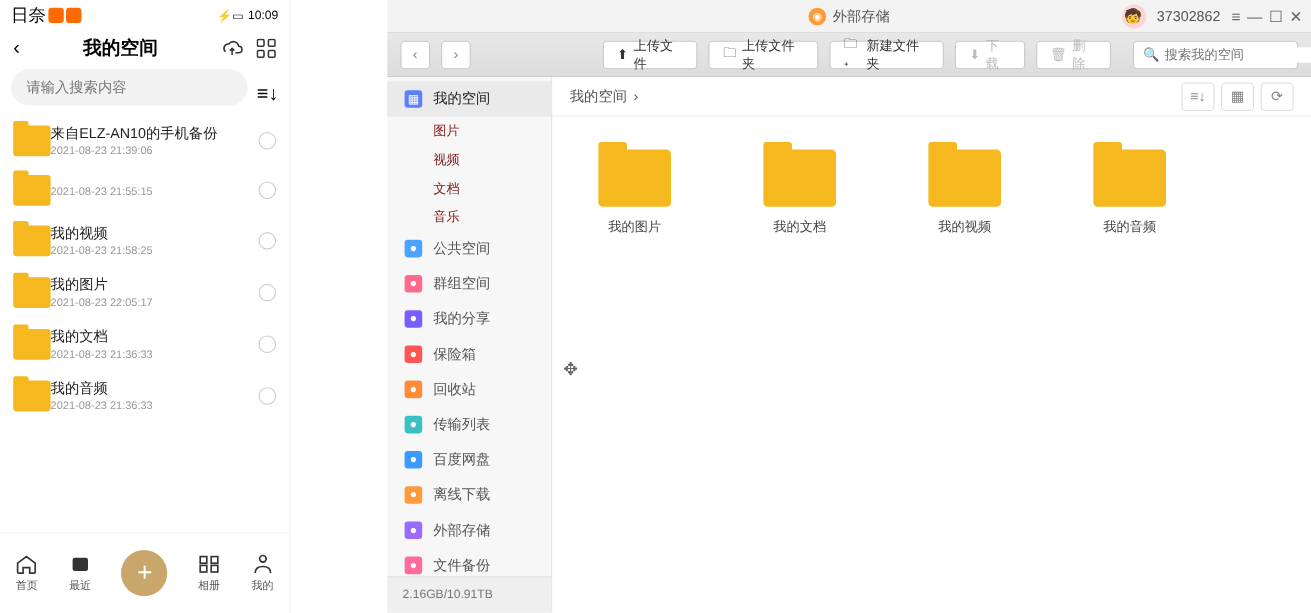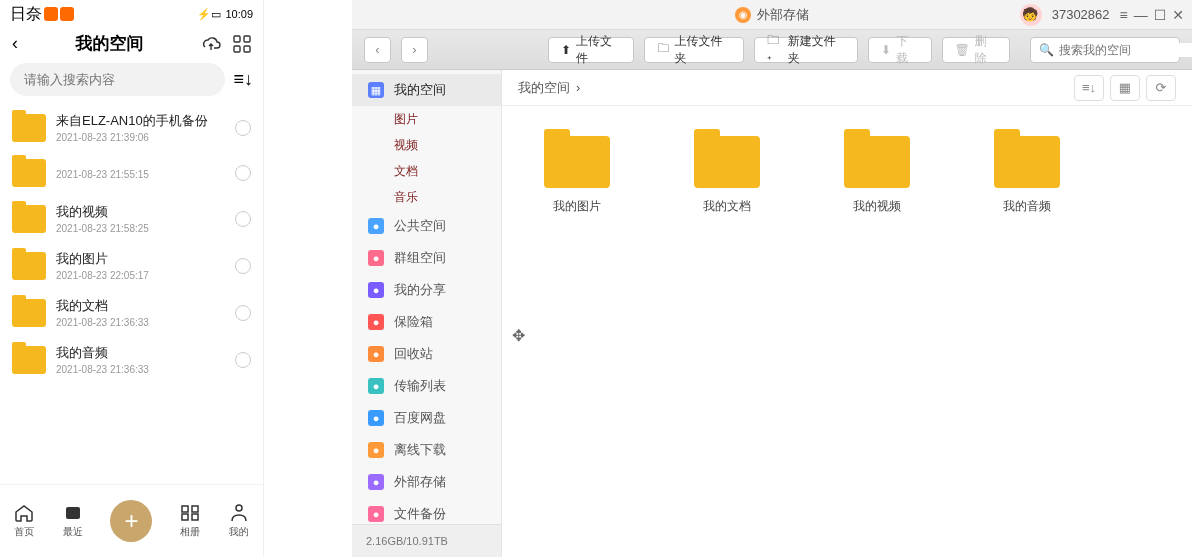--- a/index.html
+++ b/index.html
@@ -5,24 +5,24 @@
 *{box-sizing:border-box;margin:0;padding:0;font-family:"Microsoft YaHei",Arial,sans-serif}
 body{width:1192px;height:557px;background:#fff;display:flex;overflow:hidden}
 .mobile{width:264px;height:557px;border-right:1px solid #eee;display:flex;flex-direction:column;position:relative}
 .m-status{height:20px;display:flex;align-items:center;justify-content:space-between;padding:0 10px;font-size:11px;margin-top:4px}
 .m-status-l{display:flex;gap:2px;align-items:center}
 .m-status-r{display:flex;gap:4px;align-items:center}
 .sicon{width:14px;height:14px;border-radius:3px}
 .m-head{display:flex;align-items:center;justify-content:space-between;padding:8px 12px}
 .m-title{font-size:17px;font-weight:600}
 .m-head-r{display:flex;gap:12px;align-items:center}
-.m-search-row{display:flex;align-items:center;gap:8px;padding:0 10px 8px}
+.m-search-row{display:flex;align-items:flex-end;gap:8px;padding:0 10px 8px}
 .m-search{flex:1;background:#f2f2f2;border:none;border-radius:18px;padding:9px 14px;font-size:13px;color:#999}
 .m-list{flex:1;overflow:auto}
-.m-item{display:flex;align-items:center;padding:8px 12px;gap:10px}
+.m-item{display:flex;align-items:center;padding:8px 12px;}
 .m-folder{width:34px;height:28px;background:#f5b81e;border-radius:3px;position:relative}
 .m-folder::before{content:"";position:absolute;top:-4px;left:0;width:14px;height:6px;background:#f5b81e;border-radius:2px 2px 0 0}
 .m-info{flex:1}
 .m-name{font-size:13px;font-weight:500;color:#222}
 .m-date{font-size:10px;color:#999;margin-top:2px}
 .m-radio{width:16px;height:16px;border:1px solid #ccc;border-radius:50%}
 .m-nav{height:73px;display:flex;align-items:center;justify-content:space-around;border-top:1px solid #f0f0f0}
 .m-nav-item{display:flex;flex-direction:column;align-items:center;gap:2px;font-size:10px;color:#555}
 .m-nav-ico{width:22px;height:20px;display:flex;align-items:center;justify-content:center}
 .m-fab{width:42px;height:42px;border-radius:50%;background:#c9a66b;color:#fff;display:flex;align-items:center;justify-content:center;font-size:24px}

